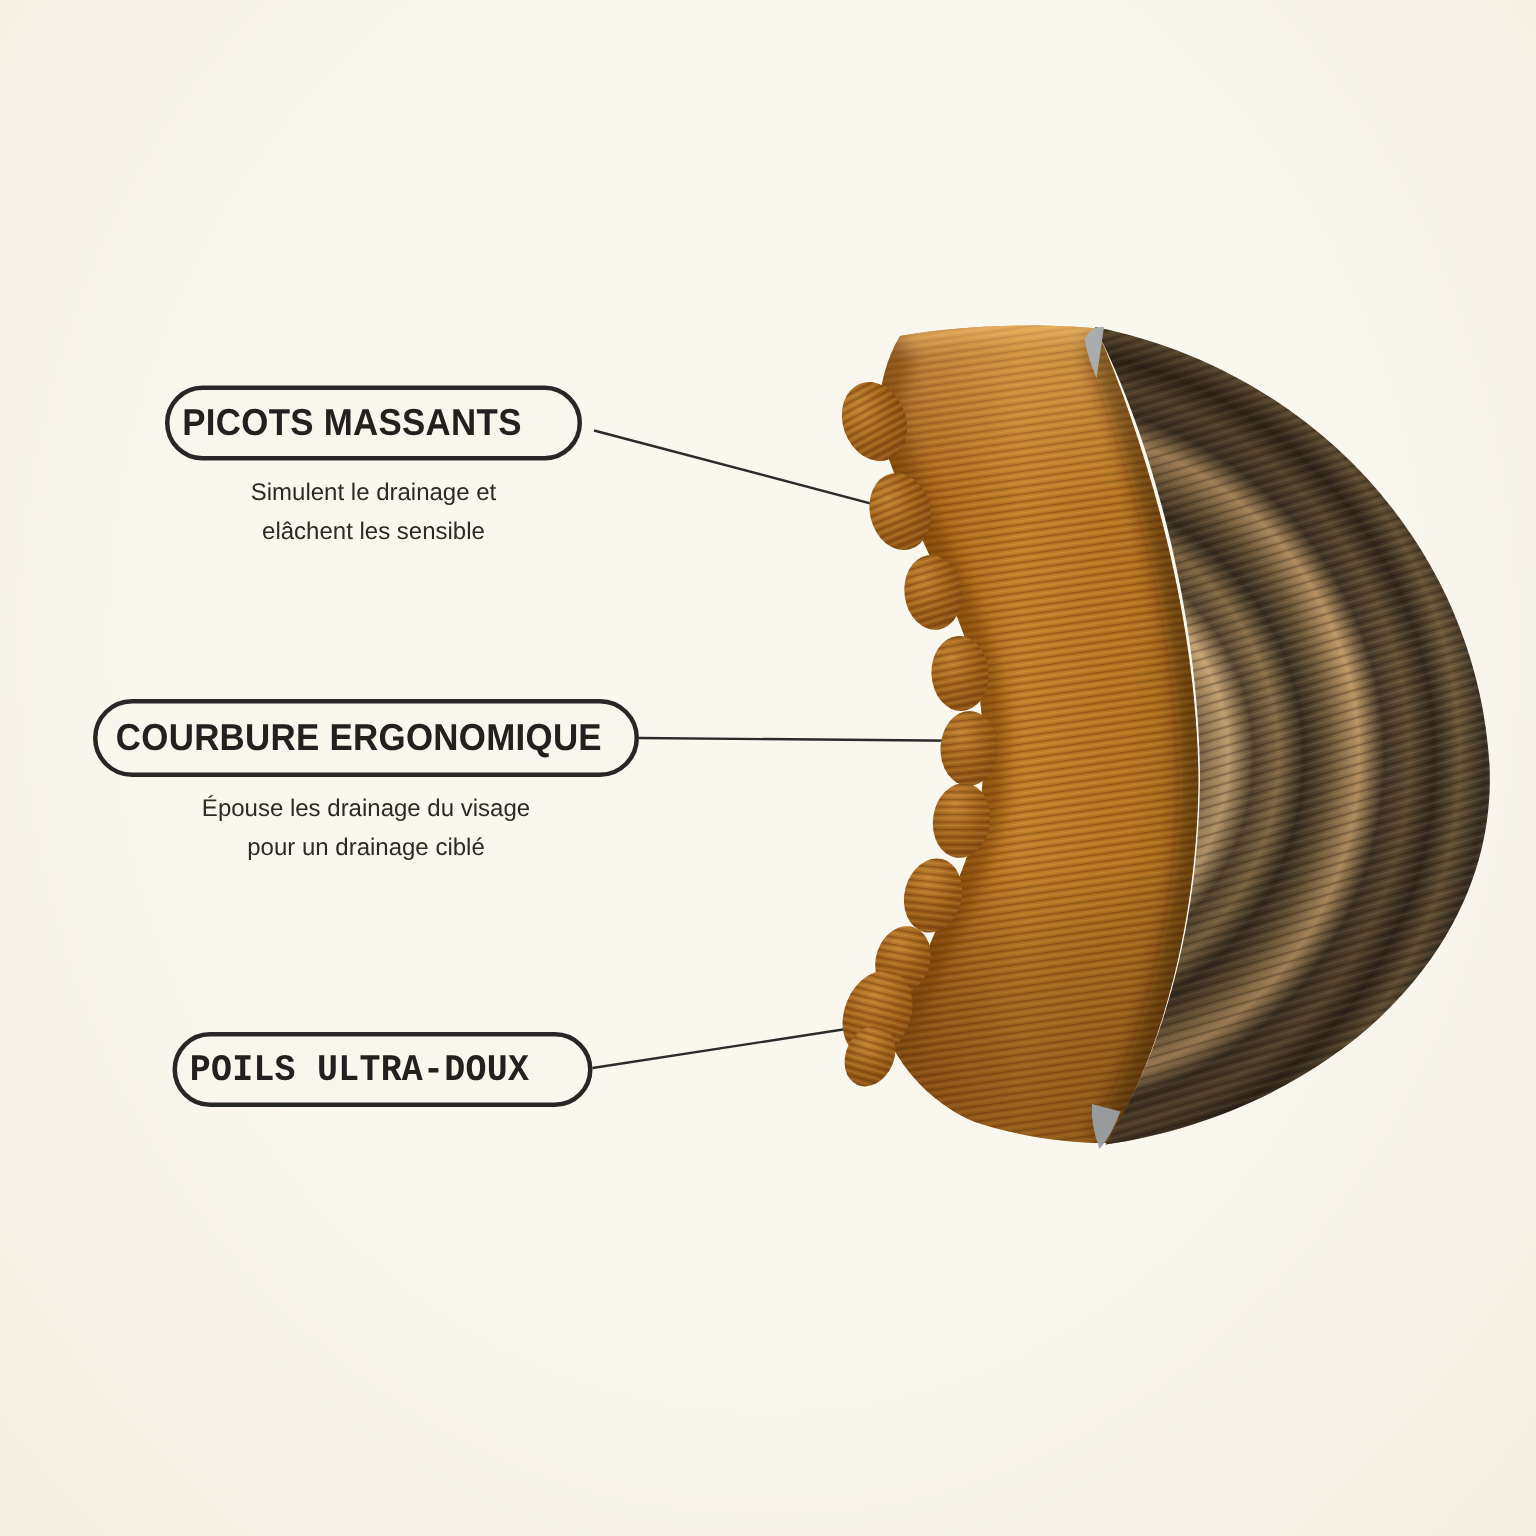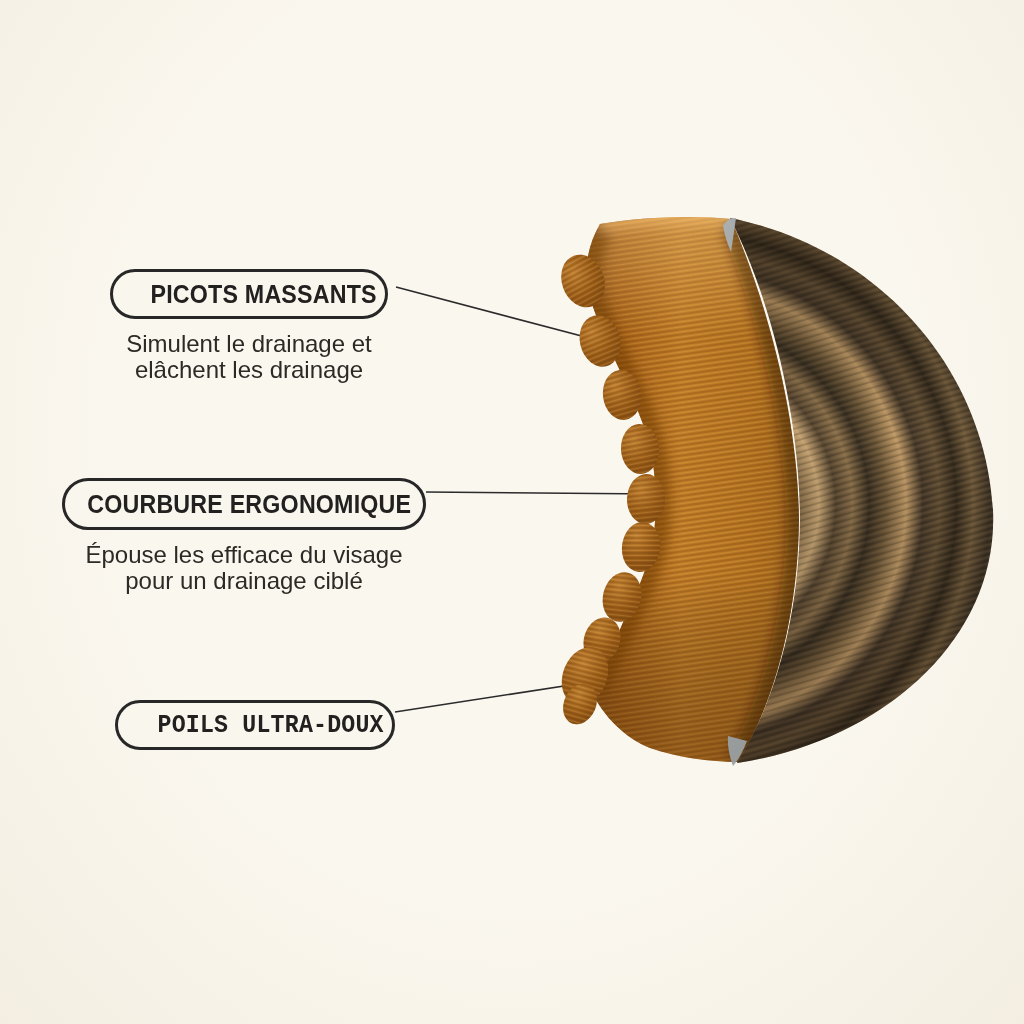--- a/index.html
+++ b/index.html
@@ -4,29 +4,29 @@
 <style>
   html,body{margin:0;padding:0;}
   body{
     width:1024px;height:1024px;overflow:hidden;position:relative;
     background:radial-gradient(ellipse at 50% 42%, #faf7ef 55%, #f3eee1 100%);
     font-family:"Liberation Sans", sans-serif;
   }
   .scene{position:absolute;left:0;top:0;width:1024px;height:1024px;}
   .callout{position:absolute;text-align:center;}
   .pill{
-    margin:12px auto;display:flex;align-items:center;justify-content:flex-end;
+    margin:0 auto;display:flex;align-items:center;justify-content:flex-start;
     background:#f9f6ee;border:3px solid #272727;border-radius:999px;
     height:44px;box-sizing:content-box;
   }
   .pill-label{
     display:inline-block;font-weight:bold;font-size:25px;color:#232120;
     transform:scaleX(.93);white-space:nowrap;letter-spacing:.2px;
   }
-  .desc{margin-top:9px;font-size:24px;line-height:26px;color:#2d2a26;}
+  .desc{margin-top:9px;font-size:16px;line-height:26px;color:#2d2a26;}
   .c1{left:99px;top:257px;width:300px;}
   .c1 .pill{width:272px;}
   .c2{left:44px;top:466px;width:400px;}
   .c2 .pill{width:358px;height:46px;}
   .c3{left:105px;top:688px;width:300px;font-family:Liberation Mono, monospace;}
   .c3 .pill{width:274px;}
 </style>
 </head>
 <body>
 
@@ -178,30 +178,30 @@
       <path d="M 733 766 Q 727 750 728 736 L 747 741 Q 741 757 733 766 Z" fill="#9aa0a4" opacity="0.95"></path>
     </g>
   </svg>
 
   <div class="callout c1">
     <div class="pill">
       <span class="pill-label">PICOTS MASSANTS</span>
     </div>
     <div class="desc">
       <span>Simulent le drainage et</span><br>
-      <span>elâchent les drainage</span>
+      <span>elâchent les sensible</span>
     </div>
   </div>
 
   <div class="callout c2">
     <div class="pill">
       <span class="pill-label">COURBURE ERGONOMIQUE</span>
     </div>
     <div class="desc">
-      <span>Épouse les efficace du visage</span><br>
+      <span>Épouse les drainage du visage</span><br>
       <span>pour un drainage ciblé</span>
     </div>
   </div>
 
   <div class="callout c3">
     <div class="pill">
       <span class="pill-label">POILS ULTRA-DOUX</span>
     </div>
     <div class="desc">
       <br>

